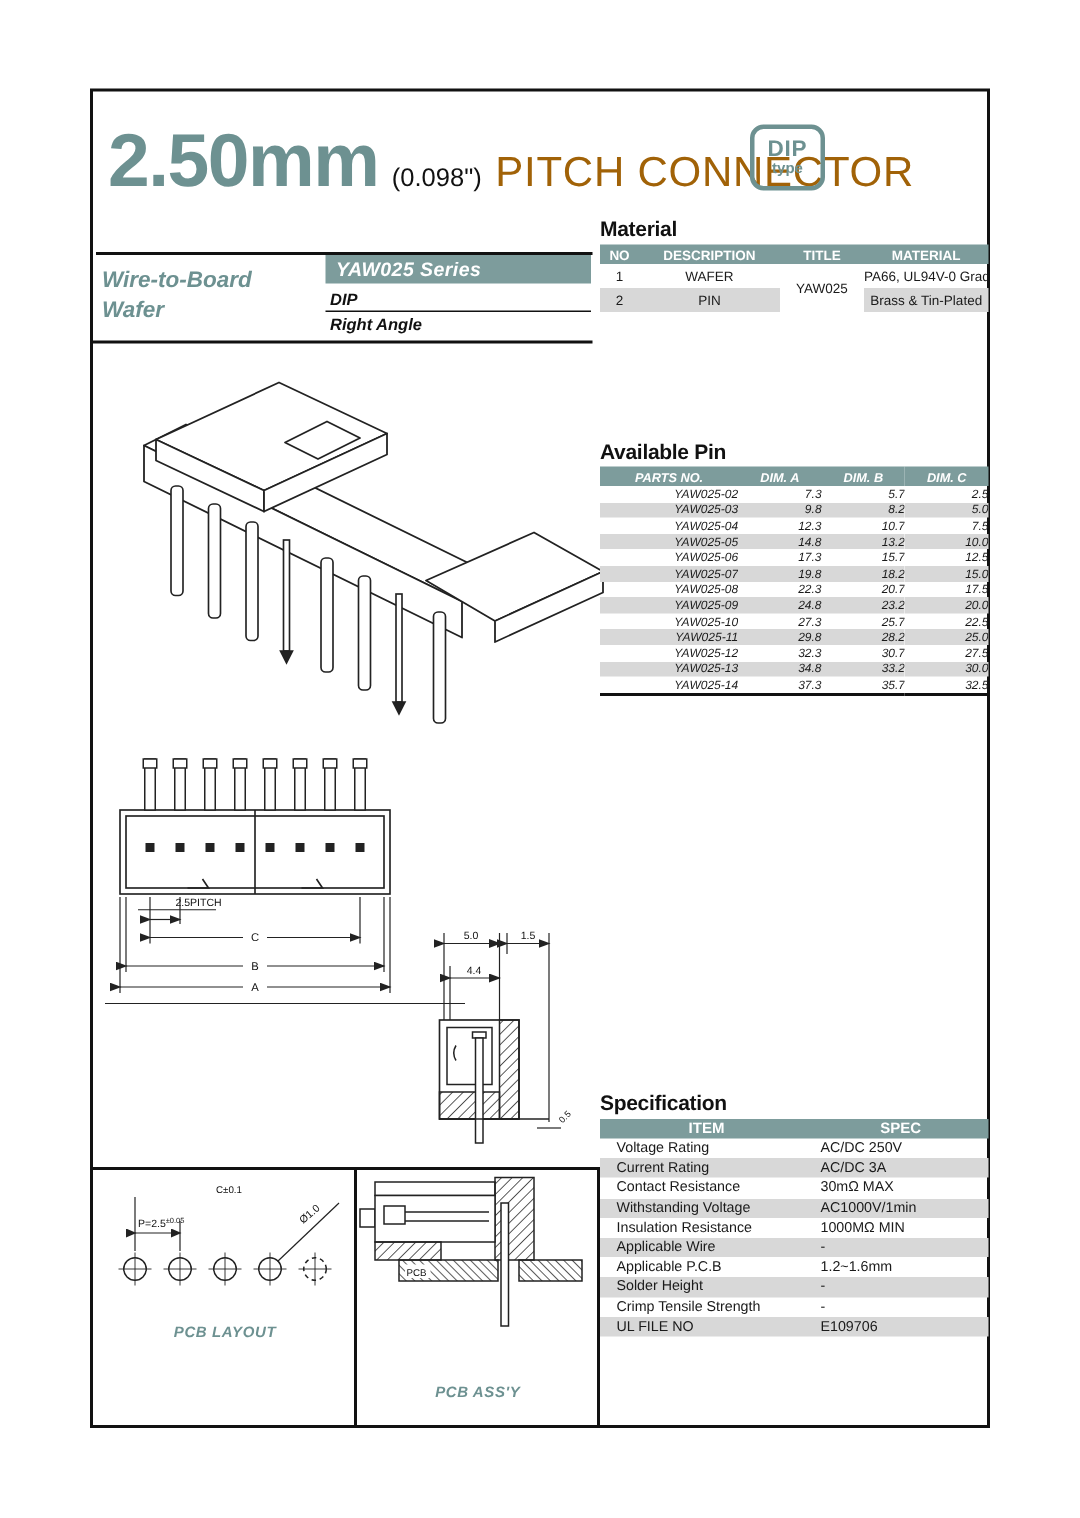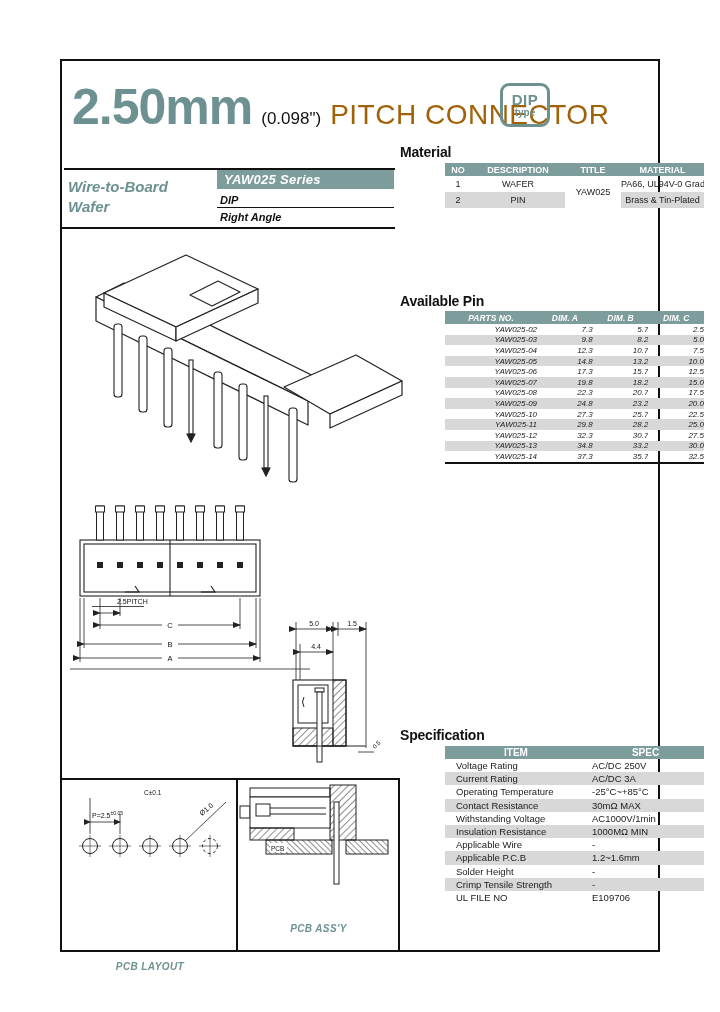--- a/index.html
+++ b/index.html
@@ -16,21 +16,21 @@
   .dip-badge .b1{font-size:15px;font-weight:bold;color:#6d9191;letter-spacing:.5px;}
   .dip-badge .b2{font-size:10px;font-weight:bold;color:#6d9191;margin-top:1px;}
   
   .hline{position:absolute;background:#111;}
   .wtb{position:absolute;left:6px;top:116px;font-size:15px;font-weight:bold;font-style:italic;color:#6d9191;line-height:20px;}
   .series-box{position:absolute;left:155px;top:109px;width:177px;height:19px;background:#7d9c9c;
               color:#fff;font-size:13px;font-weight:bold;font-style:italic;line-height:19px;padding-left:7px;box-sizing:border-box;letter-spacing:.3px;}
   .series-sub{position:absolute;left:158px;font-size:11px;font-weight:bold;font-style:italic;color:#111;}
   
   .sec-title{position:absolute;font-size:14px;font-weight:bold;color:#111;letter-spacing:-.2px;}
-  table{border-collapse:collapse;table-layout:fixed;margin-left:45px;}
+  table{border-collapse:collapse;table-layout:fixed;}
   th{background:#7d9c9c;color:#fff;font-weight:bold;text-align:center;padding:0;}
   td{text-align:center;color:#1a1a1a;padding:0;overflow:hidden;white-space:nowrap;}
   .mat-table{position:absolute;left:338px;top:102px;width:259px;}
   .mat-table th{font-size:9px;height:13px;}
   .mat-table td{font-size:9px;height:16px;}
   .mat-table tbody tr:nth-child(even){background:#d8d8d8;}
   .mat-table td.merge{background:#fff;}
   .pin-table{position:absolute;left:338px;top:250px;width:259px;border-bottom:2px solid #111;font-style:italic;}
   .pin-table th{font-size:8.5px;height:13px;}
   .pin-table td{font-size:8px;height:10.6px;text-align:right;}
@@ -245,21 +245,21 @@
           <line x1="137" y1="64" x2="159" y2="64"></line>
             <line x1="148" y1="53" x2="148" y2="75"></line>
         </g>
       </g>
       <g>
         <text x="82" y="13" font-size="6.5">C±0.1</text>
         <text x="30" y="36" font-size="7"><tspan>P=2.5</tspan><tspan dy="-3" font-size="5">±0.05</tspan></text>
         <text x="140" y="34" font-size="7" transform="rotate(-40 140 34)">Ø1.0</text>
       </g>
     </svg>
-    <div class="pcb-caption" style="left:0px;top:900px;width:176px;">PCB LAYOUT</div>
+    <div class="pcb-caption" style="left:0px;top:822px;width:176px;">PCB LAYOUT</div>
 
     <svg style="left:176px;top:721px;" width="161" height="108" viewBox="0 0 161 108">
       <defs>
         <pattern id="hatchA" width="5" height="5" patternTransform="rotate(45)" patternUnits="userSpaceOnUse">
           <line x1="0" y1="0" x2="0" y2="5" stroke="#222" stroke-width="1"></line>
         </pattern>
         <pattern id="hatchB" width="4" height="4" patternTransform="rotate(-45)" patternUnits="userSpaceOnUse">
           <line x1="0" y1="0" x2="0" y2="4" stroke="#222" stroke-width="1"></line>
         </pattern>
       </defs>
@@ -439,24 +439,20 @@
   <tr>
     <td class="item">Voltage Rating</td>
     <td class="spec">AC/DC 250V</td>
   </tr>
 
   <tr>
     <td class="item">Current Rating</td>
     <td class="spec">AC/DC 3A</td>
   </tr>
 
-  <tr>
-    <td class="item">Operating Temperature</td>
-    <td class="spec">-25°C~+85°C</td>
-  </tr>
 
   <tr>
     <td class="item">Contact Resistance</td>
     <td class="spec">30mΩ MAX</td>
   </tr>
 
   <tr>
     <td class="item">Withstanding Voltage</td>
     <td class="spec">AC1000V/1min</td>
   </tr>

